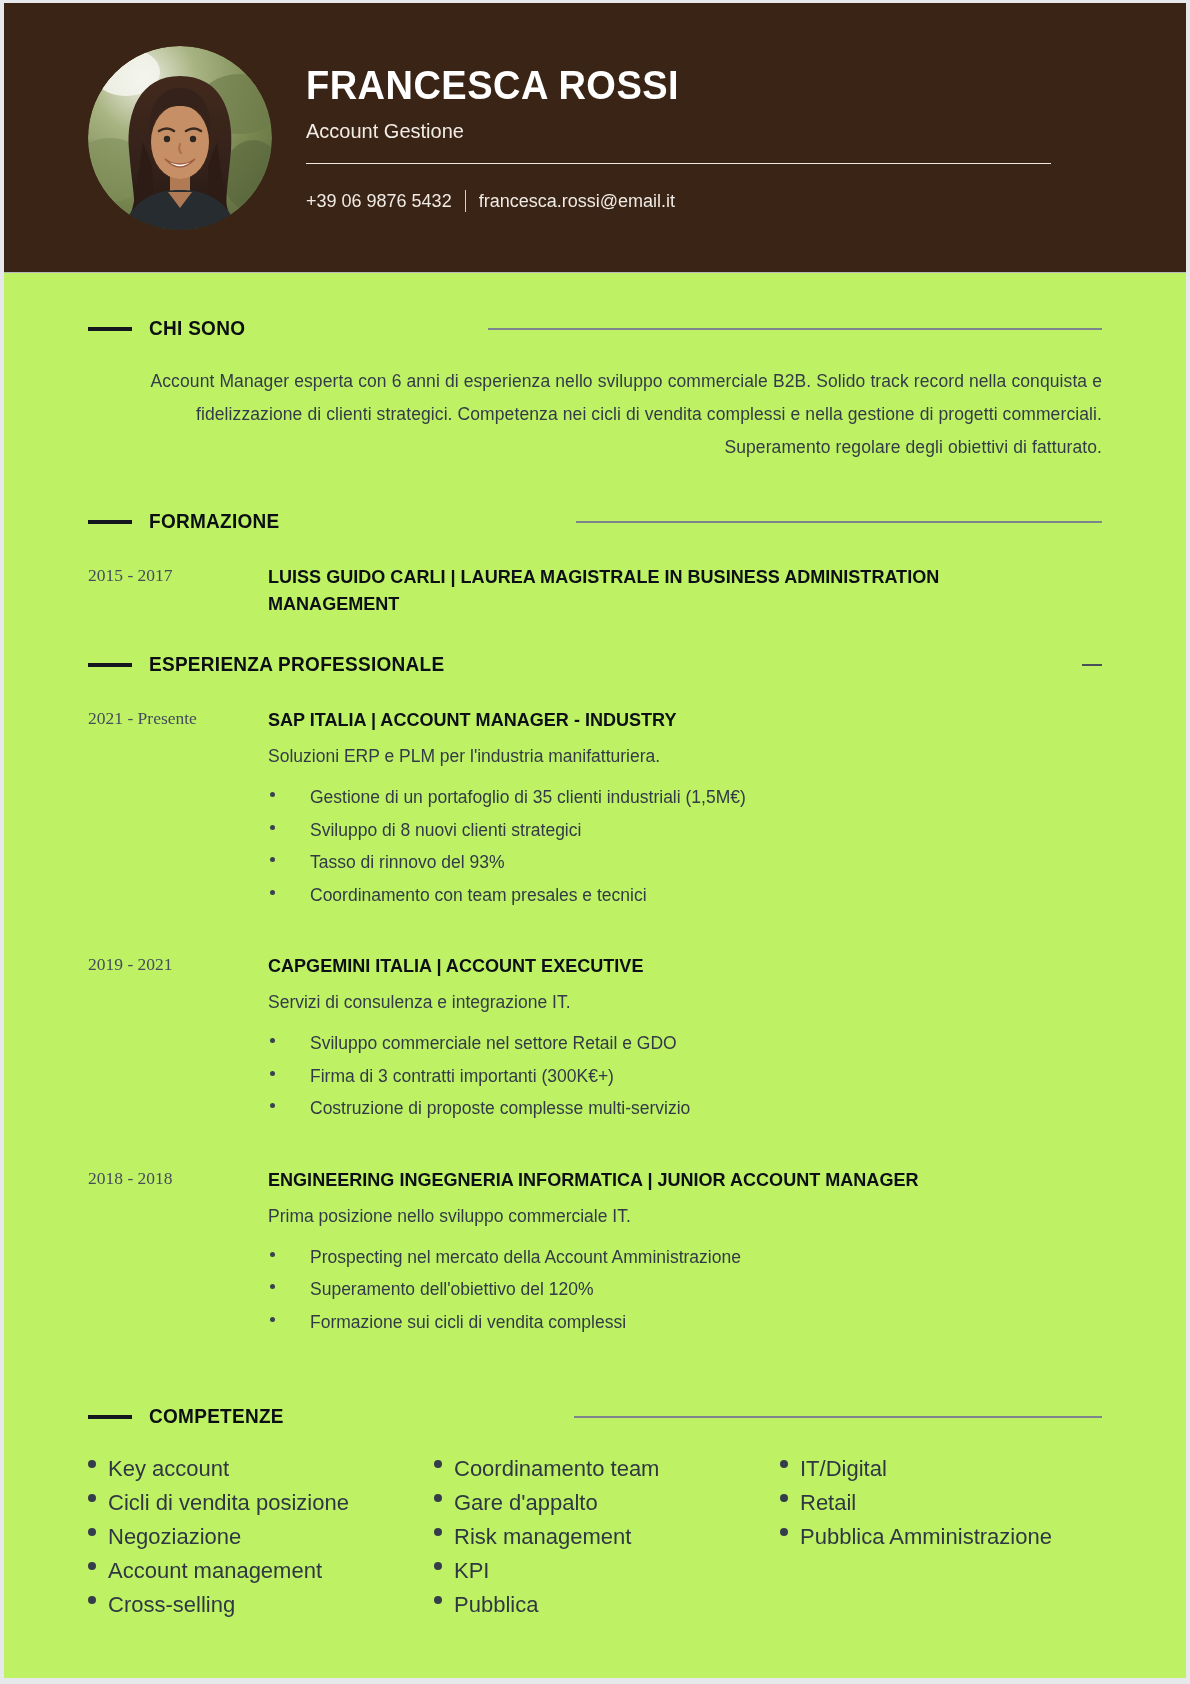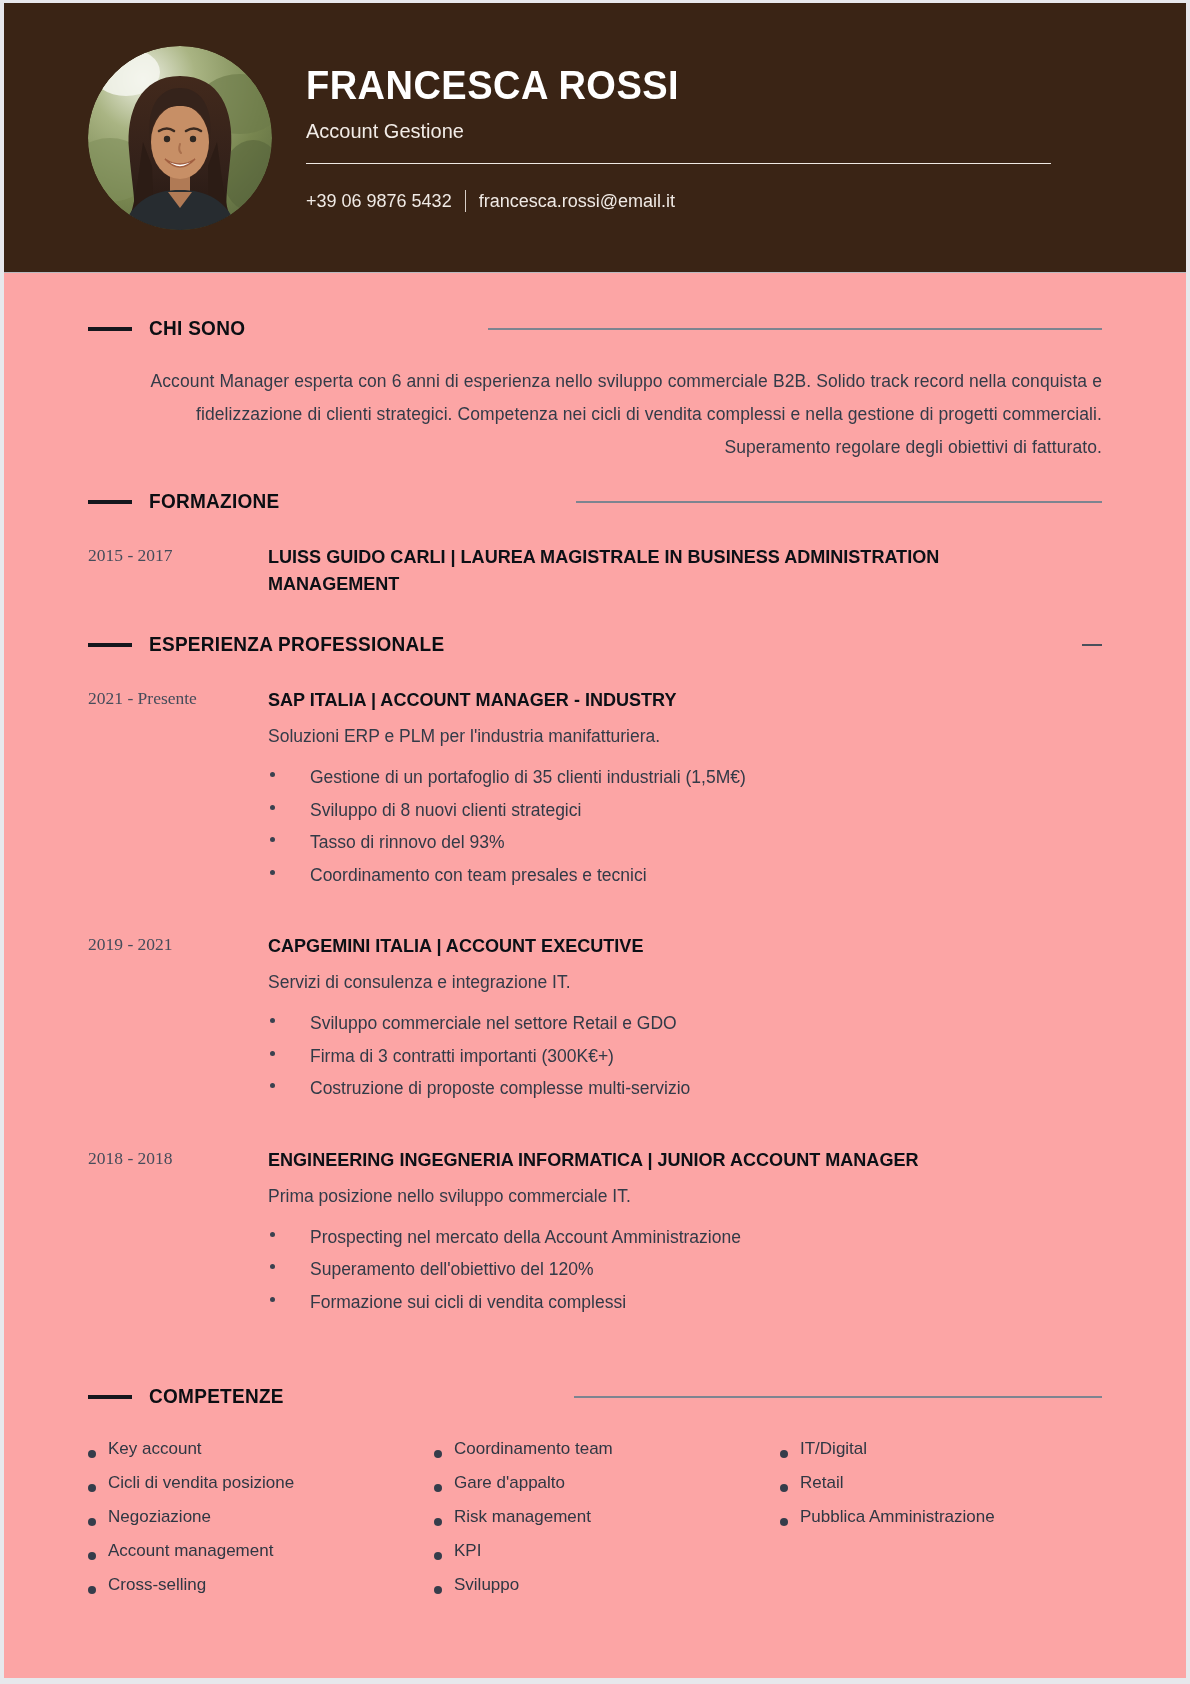--- a/index.html
+++ b/index.html
@@ -4,21 +4,21 @@
 <style>
   html,body{margin:0;padding:0;}
   body{
     width:1190px;height:1684px;position:relative;
     background:#e7e8ec;
     font-family:"Liberation Sans","DejaVu Sans",sans-serif;
     -webkit-font-smoothing:antialiased;
   }
   .page{
     position:absolute;left:4px;top:3px;right:4px;bottom:6px;
-    background:#fca5a5;overflow:hidden;
+    background:#bef264;overflow:hidden;
   }
   
   .hdr{
     height:270px;display:flex;align-items:center;
     padding-left:84px;box-sizing:border-box;
     border-bottom:1px solid #b9bac0;
   }
   .avatar{
     width:184px;height:184px;border-radius:50%;overflow:hidden;flex:0 0 auto;
   }
@@ -39,21 +39,21 @@
   .sec-title{
     margin:0;font-size:20px;font-weight:800;color:#0b0e13;letter-spacing:.3px;
     display:inline-block;transform:scaleX(.95);transform-origin:left center;white-space:nowrap;
   }
   .sec-line{height:2px;background:#7d8490;flex:1 1 auto;}
   .sec-about .sec-line{margin-left:238px;}
   .sec-edu .sec-line{margin-left:290px;}
   .sec-skills .sec-line{margin-left:283px;}
   .sec-exp .sec-line{flex:0 0 20px;margin-left:auto;background:#4a505b;}
   .sec-about{margin-top:44px;text-align:right;}
-  .sec-edu{margin-top:26px;}
+  .sec-edu{margin-top:46px;}
   .sec-exp{margin-top:36px;}
   .sec-skills{margin-top:62px;}
   .about-text{
     margin:25px 0 0;max-width:1016px;
     font-size:17.5px;line-height:33px;color:#333b48;letter-spacing:.1px;
   }
   
   .entry{display:grid;grid-template-columns:180px 1fr;margin-top:30px;}
   .entry + .entry{margin-top:36px;}
   .entry-period{font-size:17.5px;color:#454c5a;padding-top:2px;font-family:Liberation Serif, serif;}
@@ -66,22 +66,22 @@
   .entry-bullets{list-style:none;margin:19px 0 0;padding:0;}
   .entry-bullets li{display:flex;align-items:flex-start;margin-bottom:10px;line-height:22.5px;
     font-size:17.5px;color:#323a47;gap:20px;}
   .entry-bullets li .dot{
     width:5px;height:5px;border-radius:50%;background:#3a4250;
     margin:6px 15px 0 2px;flex:0 0 auto;
   }
   
   .skills-grid{display:grid;grid-template-columns:346px 346px 1fr;margin-top:32px;}
   .skill-col{list-style:none;margin:0;padding:0;}
-  .skill-col li{display:flex;align-items:flex-end;margin-bottom:16px;
-    font-size:17px;line-height:18px;color:#2f3743;}
+  .skill-col li{display:flex;align-items:flex-start;margin-bottom:16px;
+    font-size:22px;line-height:18px;color:#2f3743;}
   .skill-col li .dot{
     width:8px;height:8px;border-radius:50%;background:#353d4b;
     margin:0 12px 0 0;flex:0 0 auto;
   }
 </style>
 </head>
 <body>
 
 <div class="page">
 
@@ -312,21 +312,21 @@
                 <span>Risk management</span>
               </li>
 
               <li>
                 <span class="dot"></span>
                 <span>KPI</span>
               </li>
 
               <li>
                 <span class="dot"></span>
-                <span>Sviluppo</span>
+                <span>Pubblica</span>
               </li>
 
           </ul>
 
           <ul class="skill-col">
 
               <li>
                 <span class="dot"></span>
                 <span>IT/Digital</span>
               </li>

